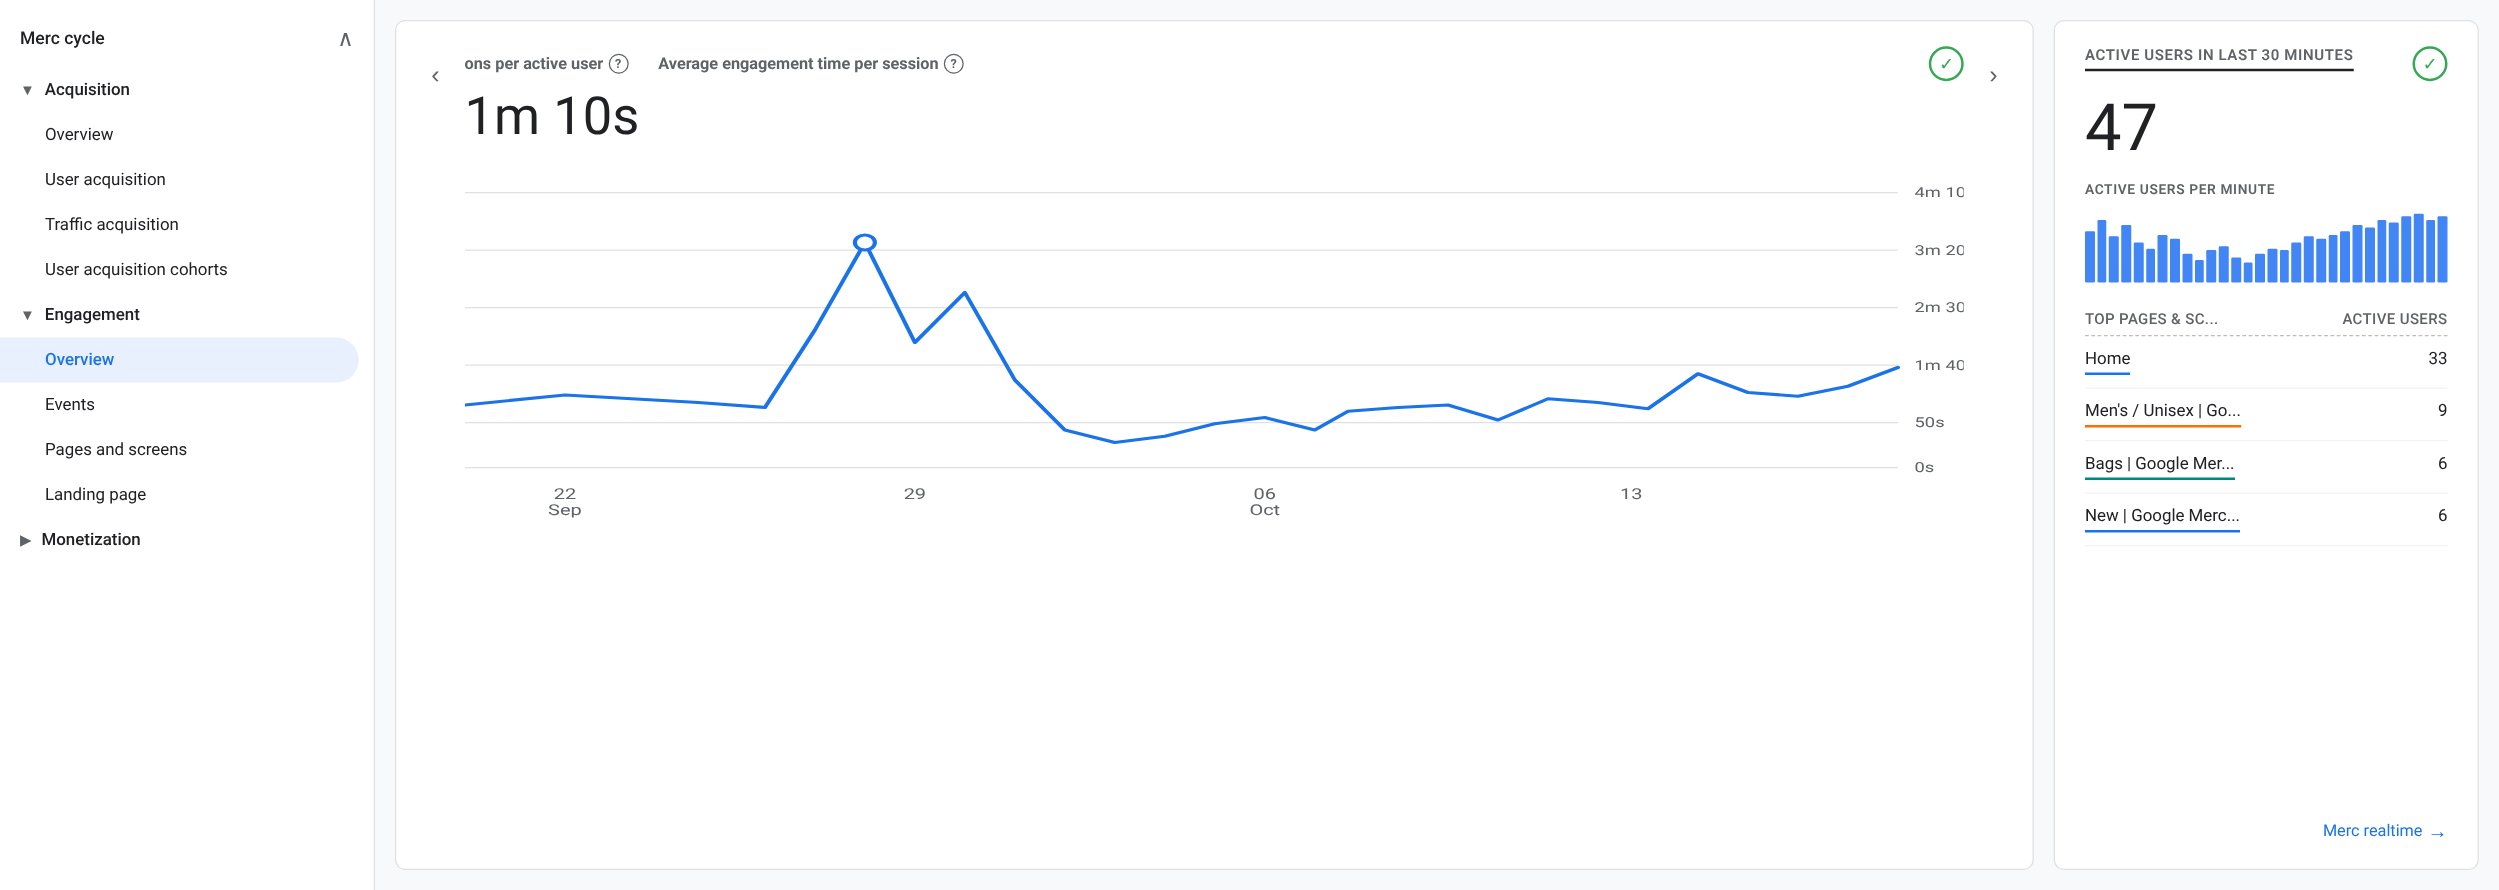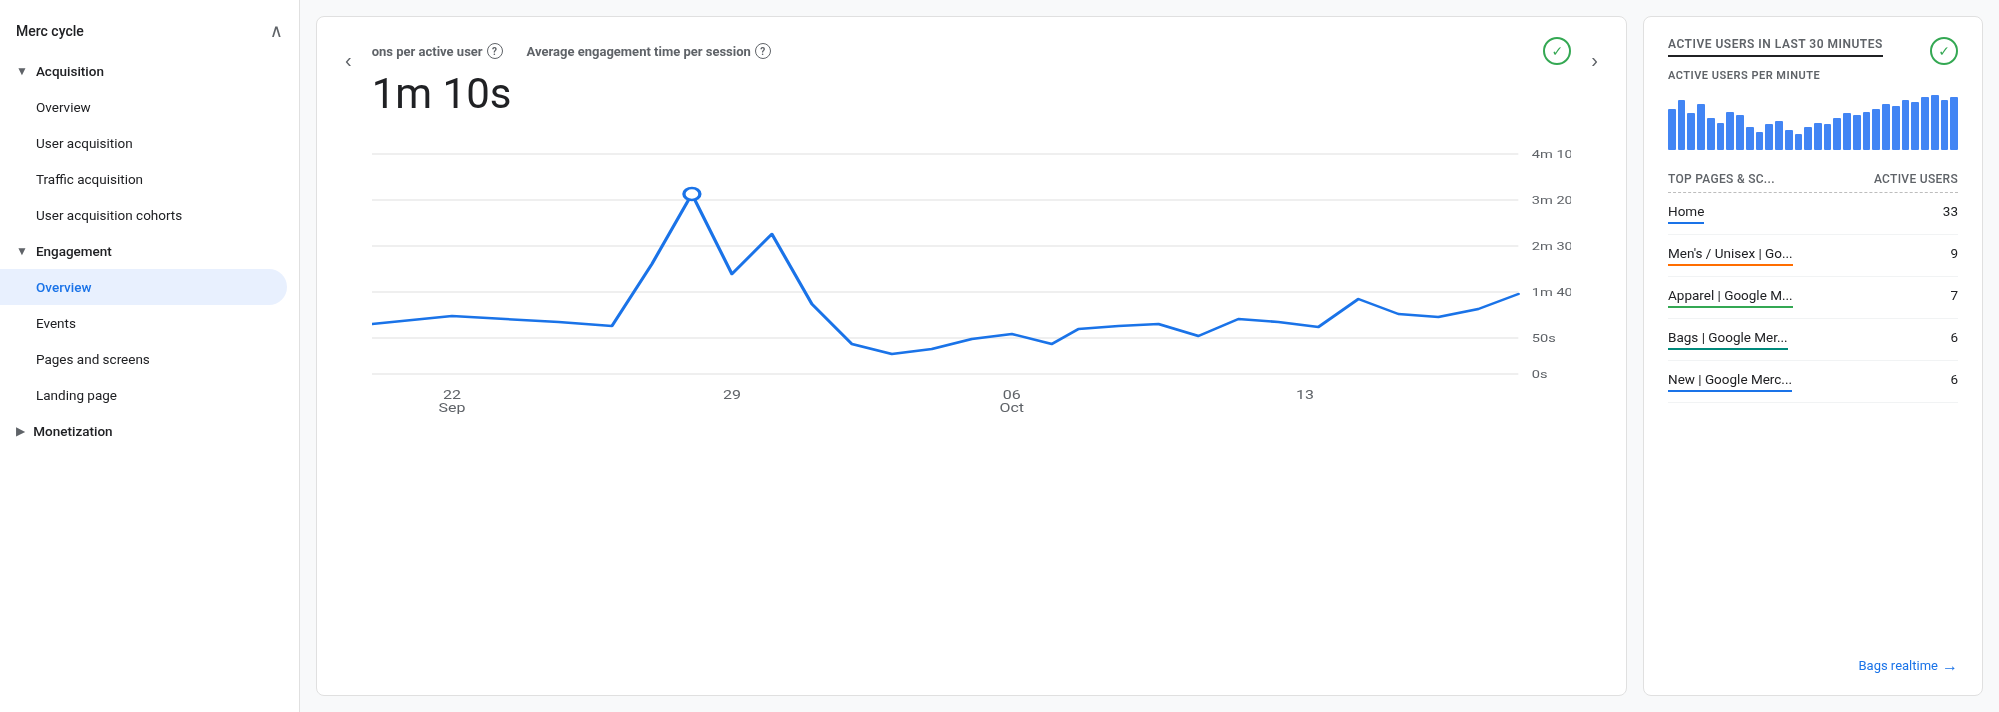--- a/index.html
+++ b/index.html
@@ -393,20 +393,21 @@
       </div>
       <button class="nav-arrow">›</button>
     </div>
   </div>
 
   <div class="realtime-card">
     <div class="realtime-header">
       <div class="realtime-title">ACTIVE USERS IN LAST 30 MINUTES</div>
       <div class="check-icon">✓</div>
     </div>
+    <div class="realtime-number">47</div>
 
     <div class="realtime-per-minute-label">ACTIVE USERS PER MINUTE</div>
 
     <div class="bar-chart-container" id="bar-chart-container">
     <div class="bar" style="height: 41.25px;"></div>
         <div class="bar" style="height: 50.4167px;"></div>
         <div class="bar" style="height: 36.6667px;"></div>
         <div class="bar" style="height: 45.8333px;"></div>
         <div class="bar" style="height: 32.0833px;"></div>
         <div class="bar" style="height: 27.5px;"></div>
@@ -444,32 +445,28 @@
     <div id="table-rows">
         <div class="table-row">
           <div class="table-row-label">Home</div>
           <div class="table-row-value">33</div>
         </div>
         <div class="table-row">
           <div class="table-row-label orange">Men's / Unisex | Go...</div>
           <div class="table-row-value">9</div>
         </div>
         <div class="table-row">
-          <div class="table-row-label green">Apparel | Google M...</div>
-          <div class="table-row-value">7</div>
-        </div>
-        <div class="table-row">
           <div class="table-row-label teal">Bags | Google Mer...</div>
           <div class="table-row-value">6</div>
         </div>
         <div class="table-row">
           <div class="table-row-label">New | Google Merc...</div>
           <div class="table-row-value">6</div>
         </div>
       </div>
 
     <a class="view-realtime">
-      <span>Bags realtime</span>
+      <span>Merc realtime</span>
       <span class="view-realtime-arrow">→</span>
     </a>
   </div>
 
 </div>
 
 </body></html>

